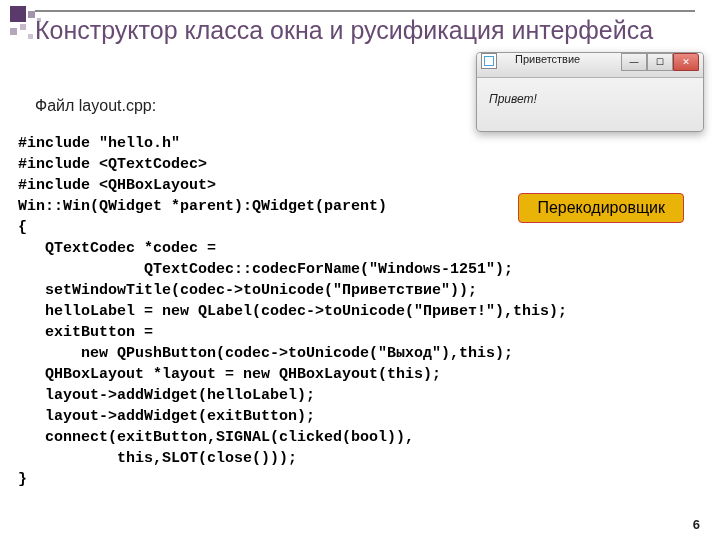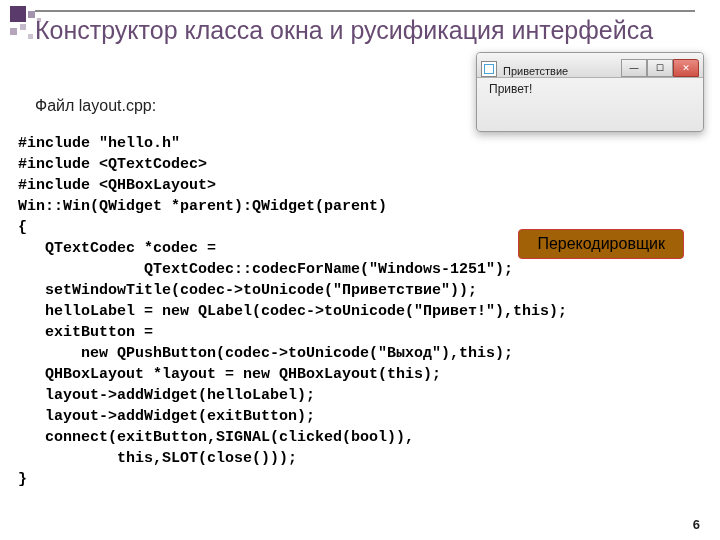--- a/index.html
+++ b/index.html
@@ -66,23 +66,24 @@
     background: linear-gradient(to bottom, #f8f8f8, #e6e6e6);
     border: 1px solid #9a9a9a;
     border-radius: 4px;
     box-shadow: 0 3px 8px rgba(0,0,0,0.3);
   }
   .sw-titlebar {
     height: 24px;
     background: linear-gradient(to bottom, #f5f5f5, #dcdcdc);
     border-bottom: 1px solid #b0b0b0;
     display: flex;
-    align-items: flex-end;
+    align-items: flex-start;
     padding: 0 4px;
     border-radius: 4px 4px 0 0;
+    gap: 12px;
   }
   .sw-icon {
     width: 14px;
     height: 14px;
     background: #fff;
     border: 1px solid #888;
     margin-right: 6px;
     position: relative;
   }
   .sw-icon::after {
@@ -112,45 +113,45 @@
   }
   .sw-btn.close {
     background: linear-gradient(to bottom, #e98a82, #cf5246);
     color: #fff;
     border-color: #a03a30;
     border-radius: 0 3px 0 0;
   }
   .sw-body {
     display: flex;
     justify-content: space-between;
-    padding: 4px 12px;
+    padding: 14px 12px;
+    font-style: italic;
   }
   .sw-label {
     font-size: 12px;
     color: #222;
   }
   .sw-exit-btn {
     background: linear-gradient(to bottom, #fdfdfd, #e4e4e4);
     border: 1px solid #9a9a9a;
     border-radius: 3px;
     padding: 3px 20px;
     font-size: 12px;
     color: #222;
   }
   .pink-box {
     position: absolute;
     right: 36px;
     top: 193px;
-    background: #a16207;
+    background: #eab308;
     border: 1.5px solid #c93b3b;
     border-radius: 4px;
     padding: 5px 18px;
     font-size: 16px;
     color: #000;
-    margin-top: 36px;
   }
   .page-num {
     position: absolute;
     right: 20px;
     bottom: 8px;
     font-size: 13px;
     font-weight: bold;
     color: #222;
   }
 </style>

